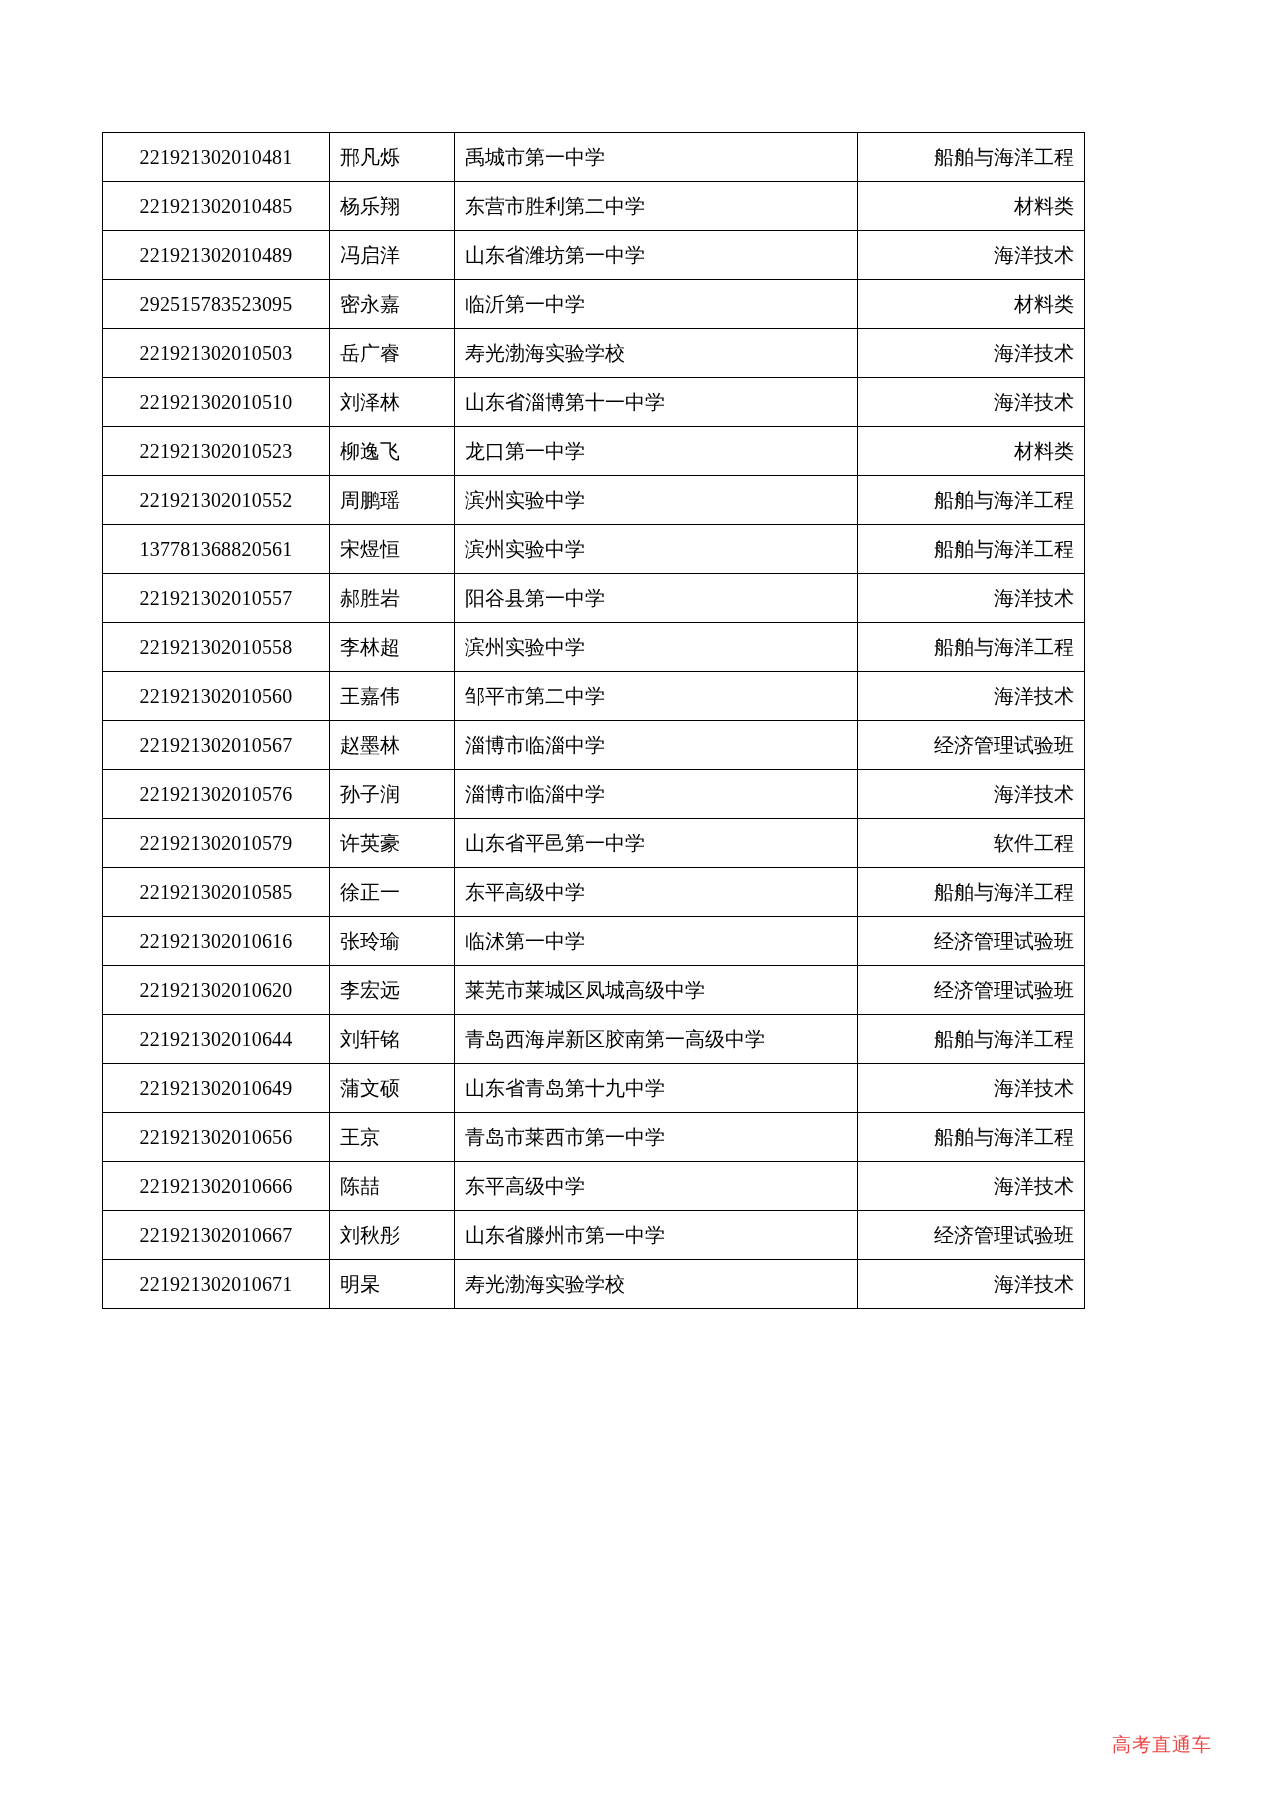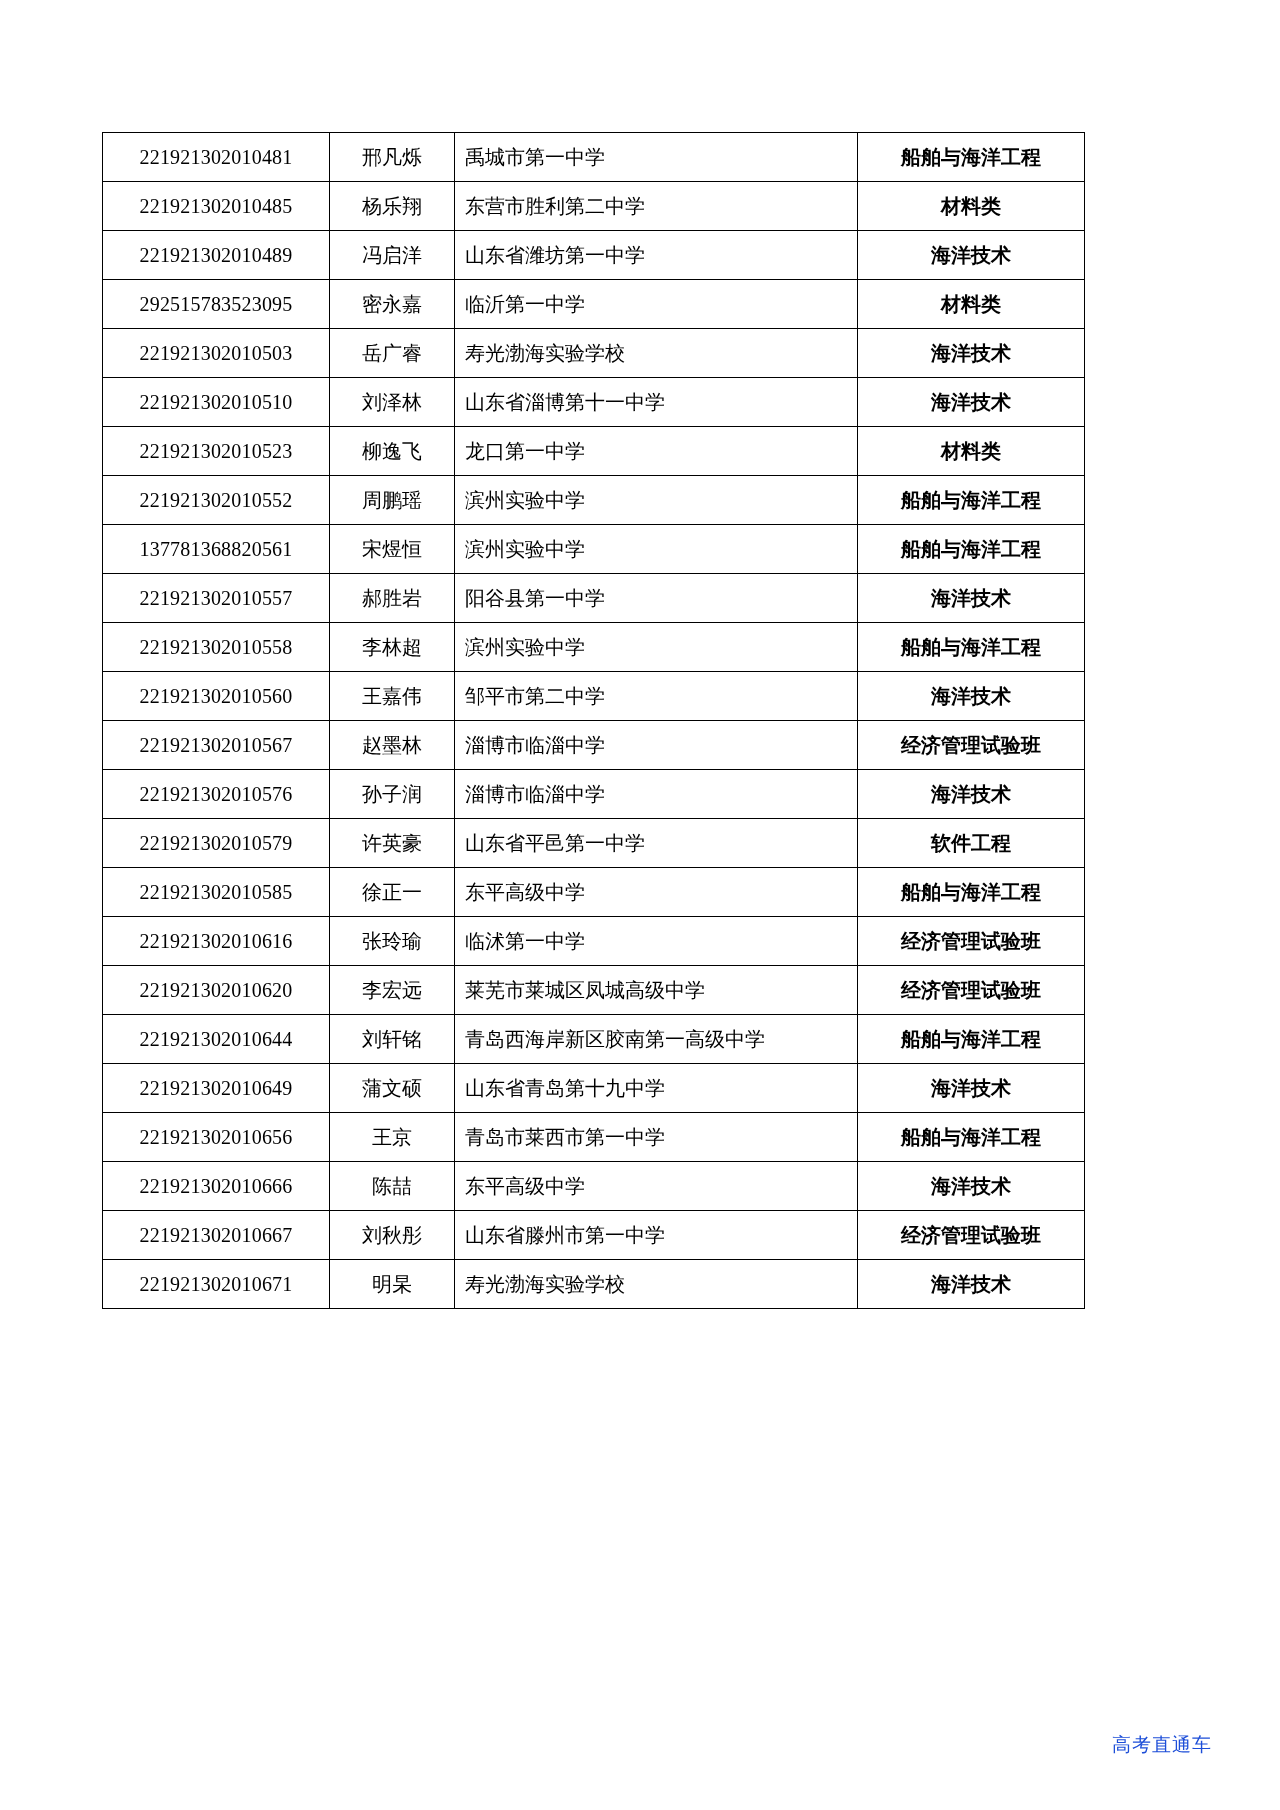--- a/index.html
+++ b/index.html
@@ -43,37 +43,36 @@
     overflow: hidden;
   }
   td.col-id {
     width: 206px;
     text-align: center;
     font-family: "Liberation Serif", "DejaVu Serif", serif;
     letter-spacing: 0.2px;
   }
   td.col-name {
     width: 104px;
-    text-align: center;
+    text-align: left;
   }
   td.col-school {
     width: 382px;
     text-align: left;
   }
   td.col-major {
     width: 206px;
-    text-align: center;
-    font-weight: bold;
+    text-align: right;
   }
   .watermark {
     position: absolute;
     right: 68px;
     bottom: 52px;
     font-size: 19px;
-    color: #1d4ed8;
+    color: #ef4444;
     font-family: "Liberation Sans", sans-serif;
     letter-spacing: 1px;
   }
 </style>
 </head>
 <body>
 
 <div class="page">
   <div class="table-wrap">
     <table class="roster">

